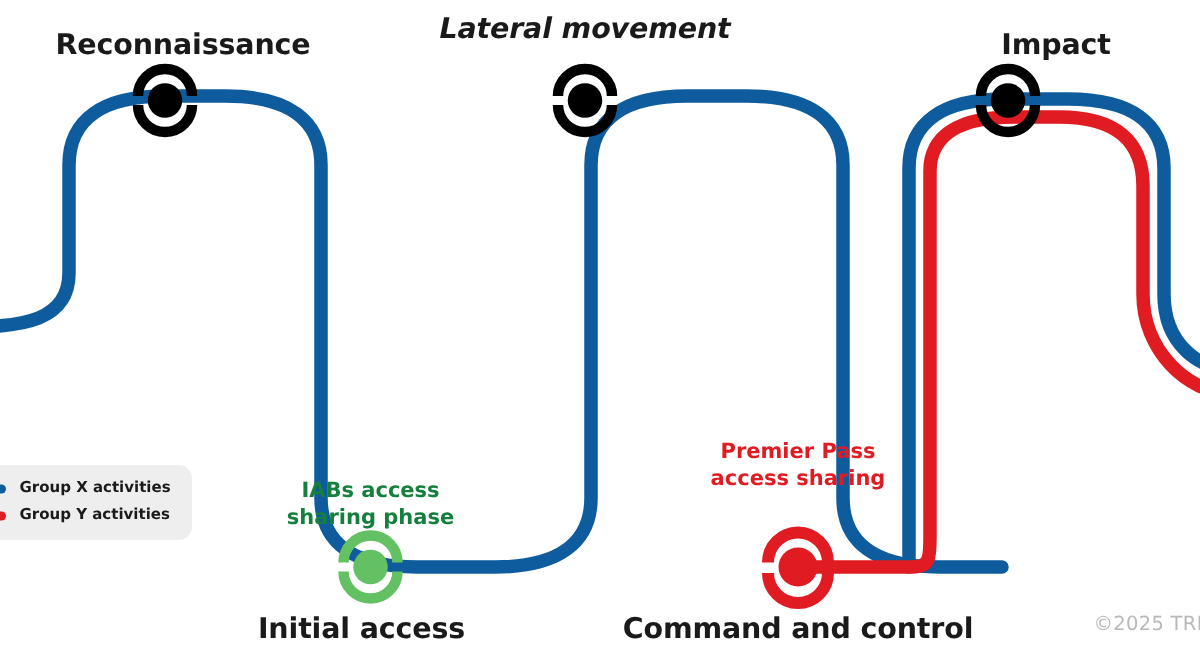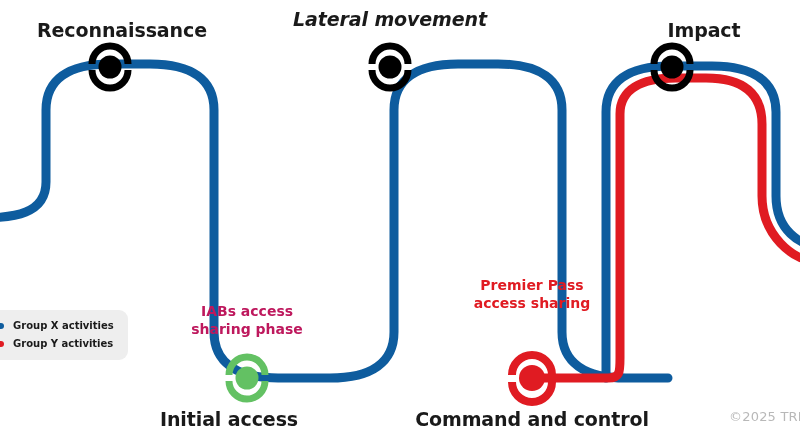--- a/index.html
+++ b/index.html
@@ -36,21 +36,22 @@
   .phase-note {
     position: absolute;
     font-family: "DejaVu Sans", sans-serif;
     font-weight: bold;
     font-size: 14px;
     line-height: 18px;
     text-align: center;
     white-space: nowrap;
   }
   #note-iab {
-    color: #be185d;
+    color: #15803d;
+    margin-top: 16px;
   }
   #note-premier {
     color: #e01b22;
   }
   #legend-box {
     position: absolute;
     background: #eeeeee;
     border-radius: 9px;
     padding: 10px 14px 11px 14px;
     display: flex;
@@ -164,34 +165,34 @@
         <path d="M 654 64 A 18 18 0 0 1 690 64" fill="none" stroke="#000000" stroke-width="7" stroke-linecap="butt"></path>
         <path d="M 654 70 A 18 18 0 0 0 690 70" fill="none" stroke="#000000" stroke-width="7" stroke-linecap="butt"></path>
         <circle cx="672" cy="67" r="11.5" fill="#000000"></circle>
       </g>
     </g>
 
   </svg>
 
   <div class="stage-label" id="label-reconnaissance" style="left:110px; top:19px; transform:translateX(-50%);margin-left:12px;">Reconnaissance</div>
 
-  <div class="stage-label" id="label-initial-access" style="left:229px; top:408px; transform:translateX(-50%);">Initial access</div>
+  <div class="stage-label" id="label-initial-access" style="left:241px; top:408px; transform:translateX(-50%);">Initial access</div>
 
   <div class="stage-label" id="label-lateral-movement" style="left:390px; top:8px; transform:translateX(-50%);font-style:italic;">Lateral movement</div>
 
   <div class="stage-label" id="label-command-and-control" style="left:532px; top:408px; transform:translateX(-50%);">Command and control</div>
 
   <div class="stage-label" id="label-impact" style="left:672px; top:19px; transform:translateX(-50%);margin-left:32px;">Impact</div>
 
   <div class="phase-note" id="note-iab" style="left:247px; top:302px; transform:translateX(-50%);">
     <div>IABs access</div>
     <div>sharing phase</div>
   </div>
 
-  <div class="phase-note" id="note-premier" style="left:532px; top:276px; transform:translateX(-50%);">
+  <div class="phase-note" id="note-premier" style="left:532px; top:292px; transform:translateX(-50%);">
     <div>Premier Pass</div>
     <div>access sharing</div>
   </div>
 
   <div id="legend-box" style="left:-36px; top:310px;">
     <div class="legend-row">
       <span class="legend-swatch" style="background:#0e5c9e;"></span>
       <span class="legend-text">Group X activities</span>
     </div>
     <div class="legend-row">

